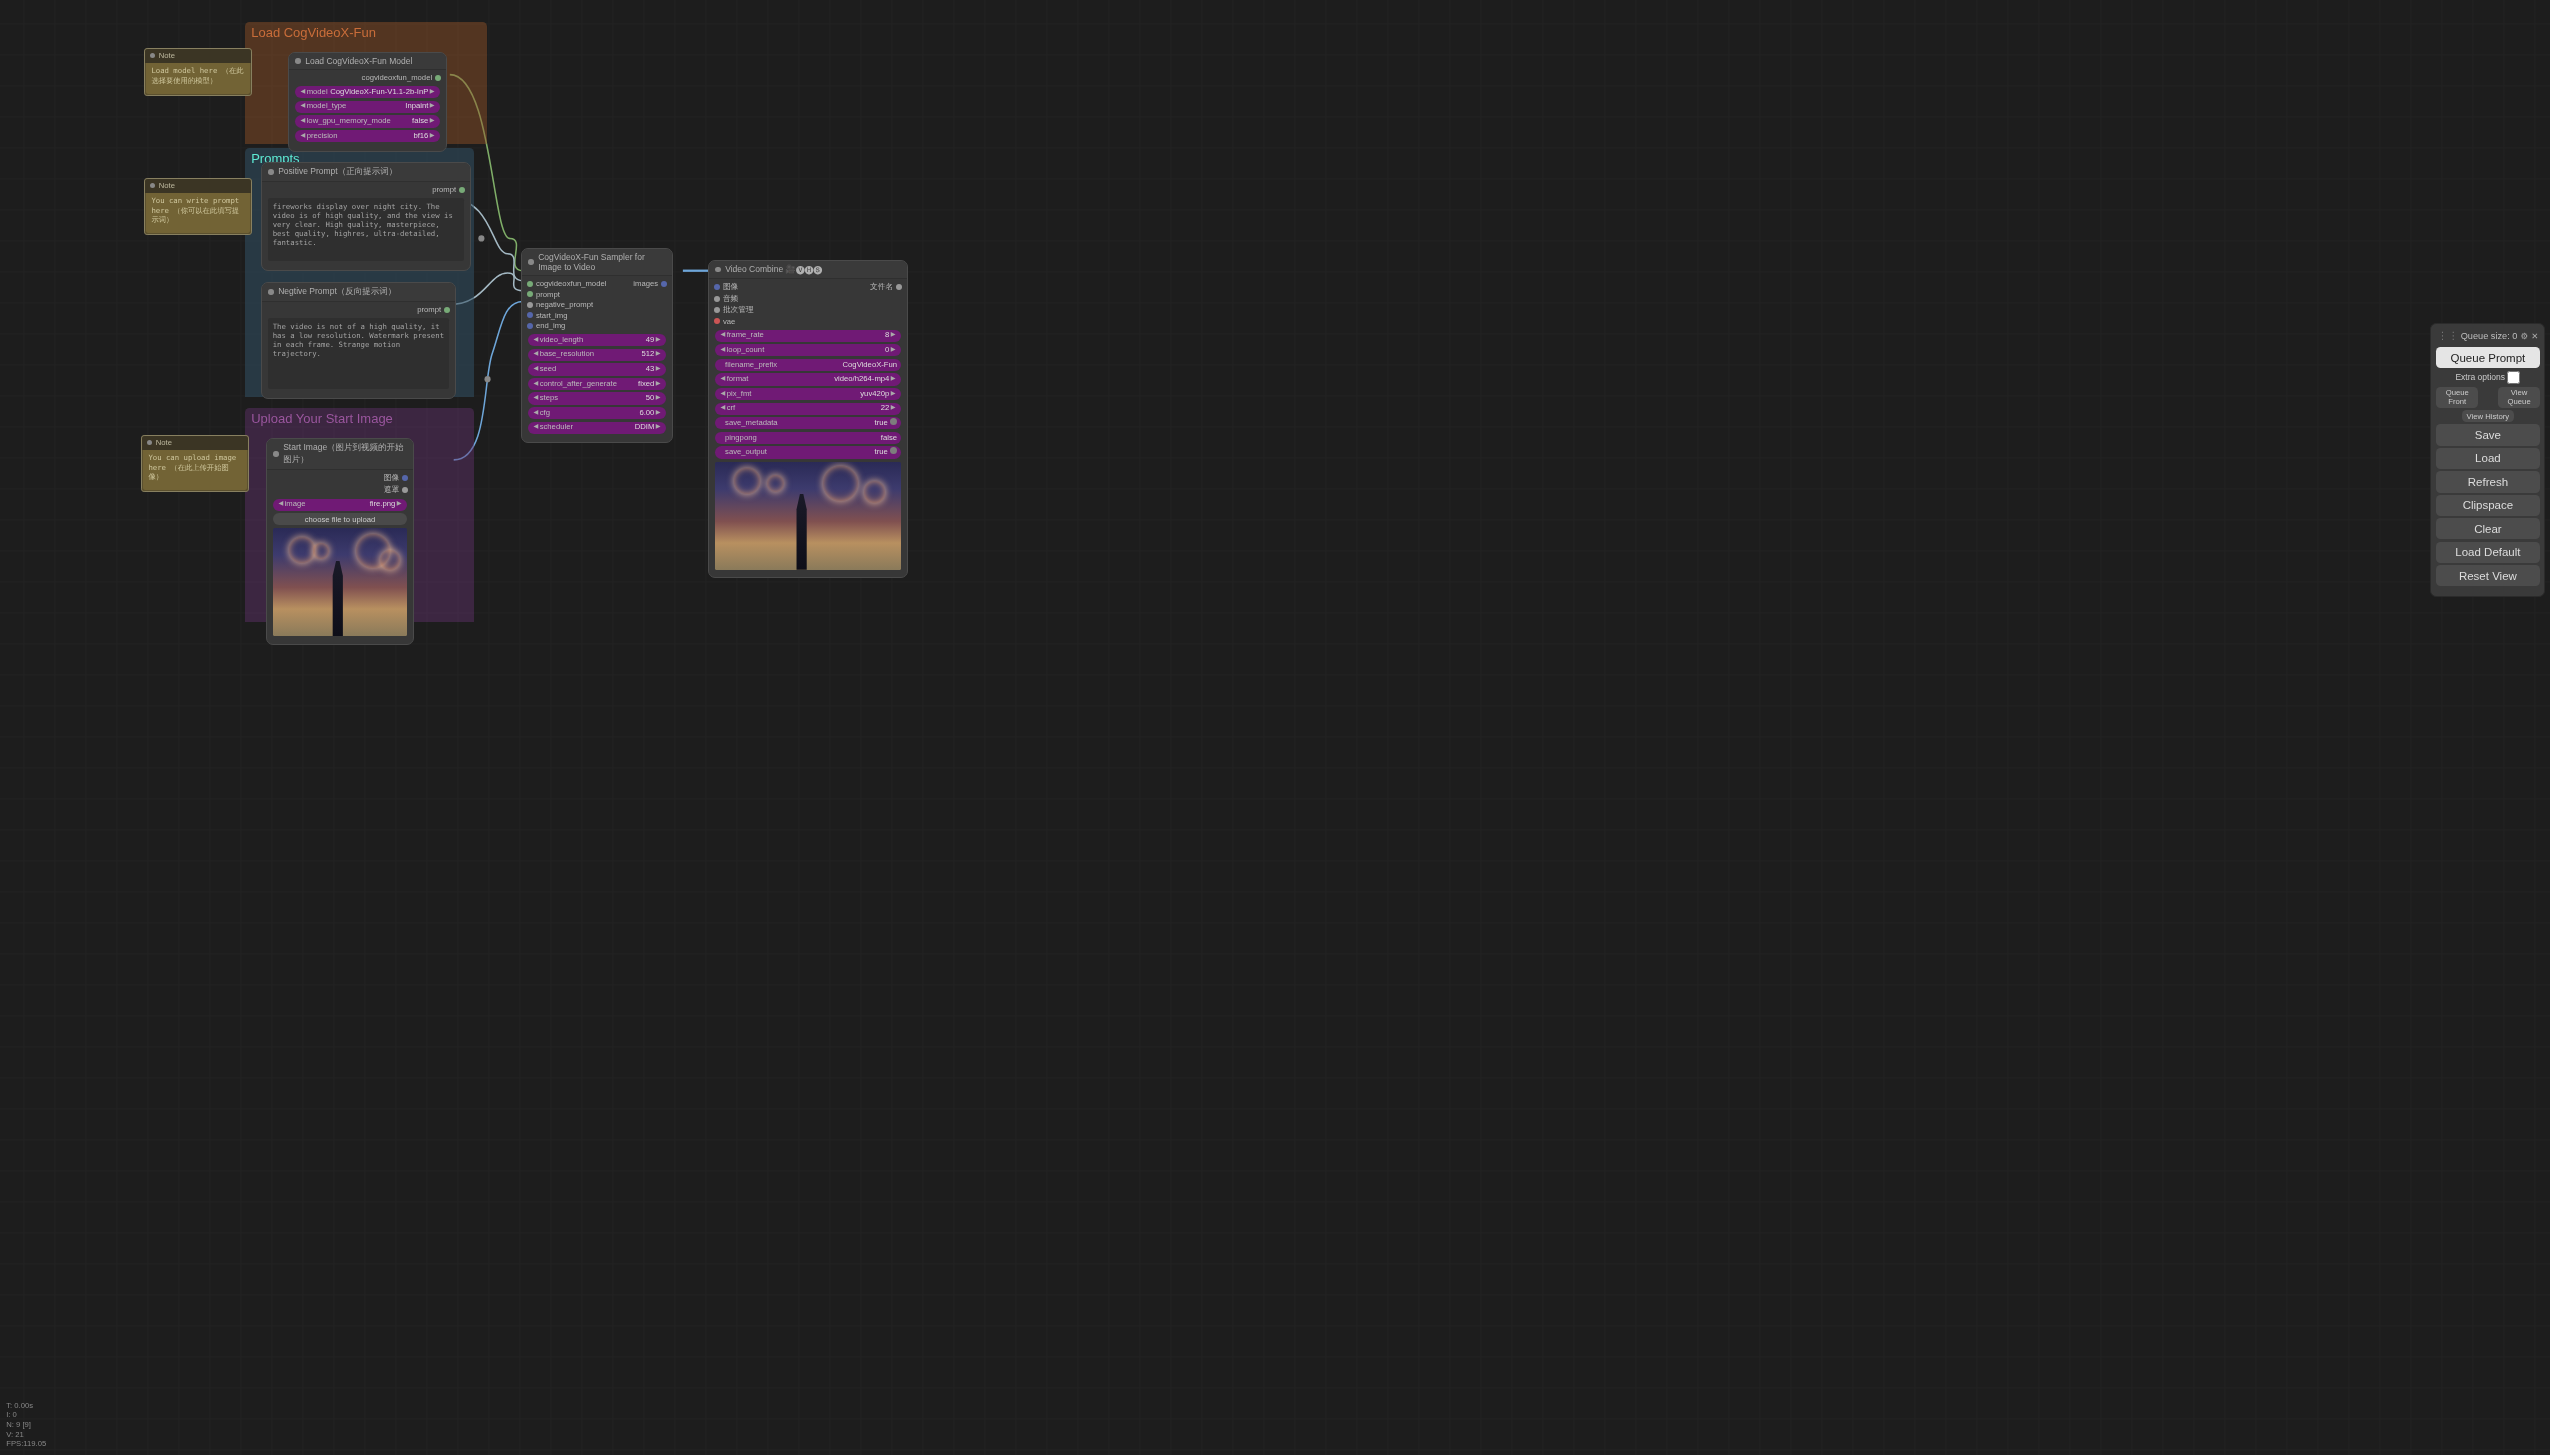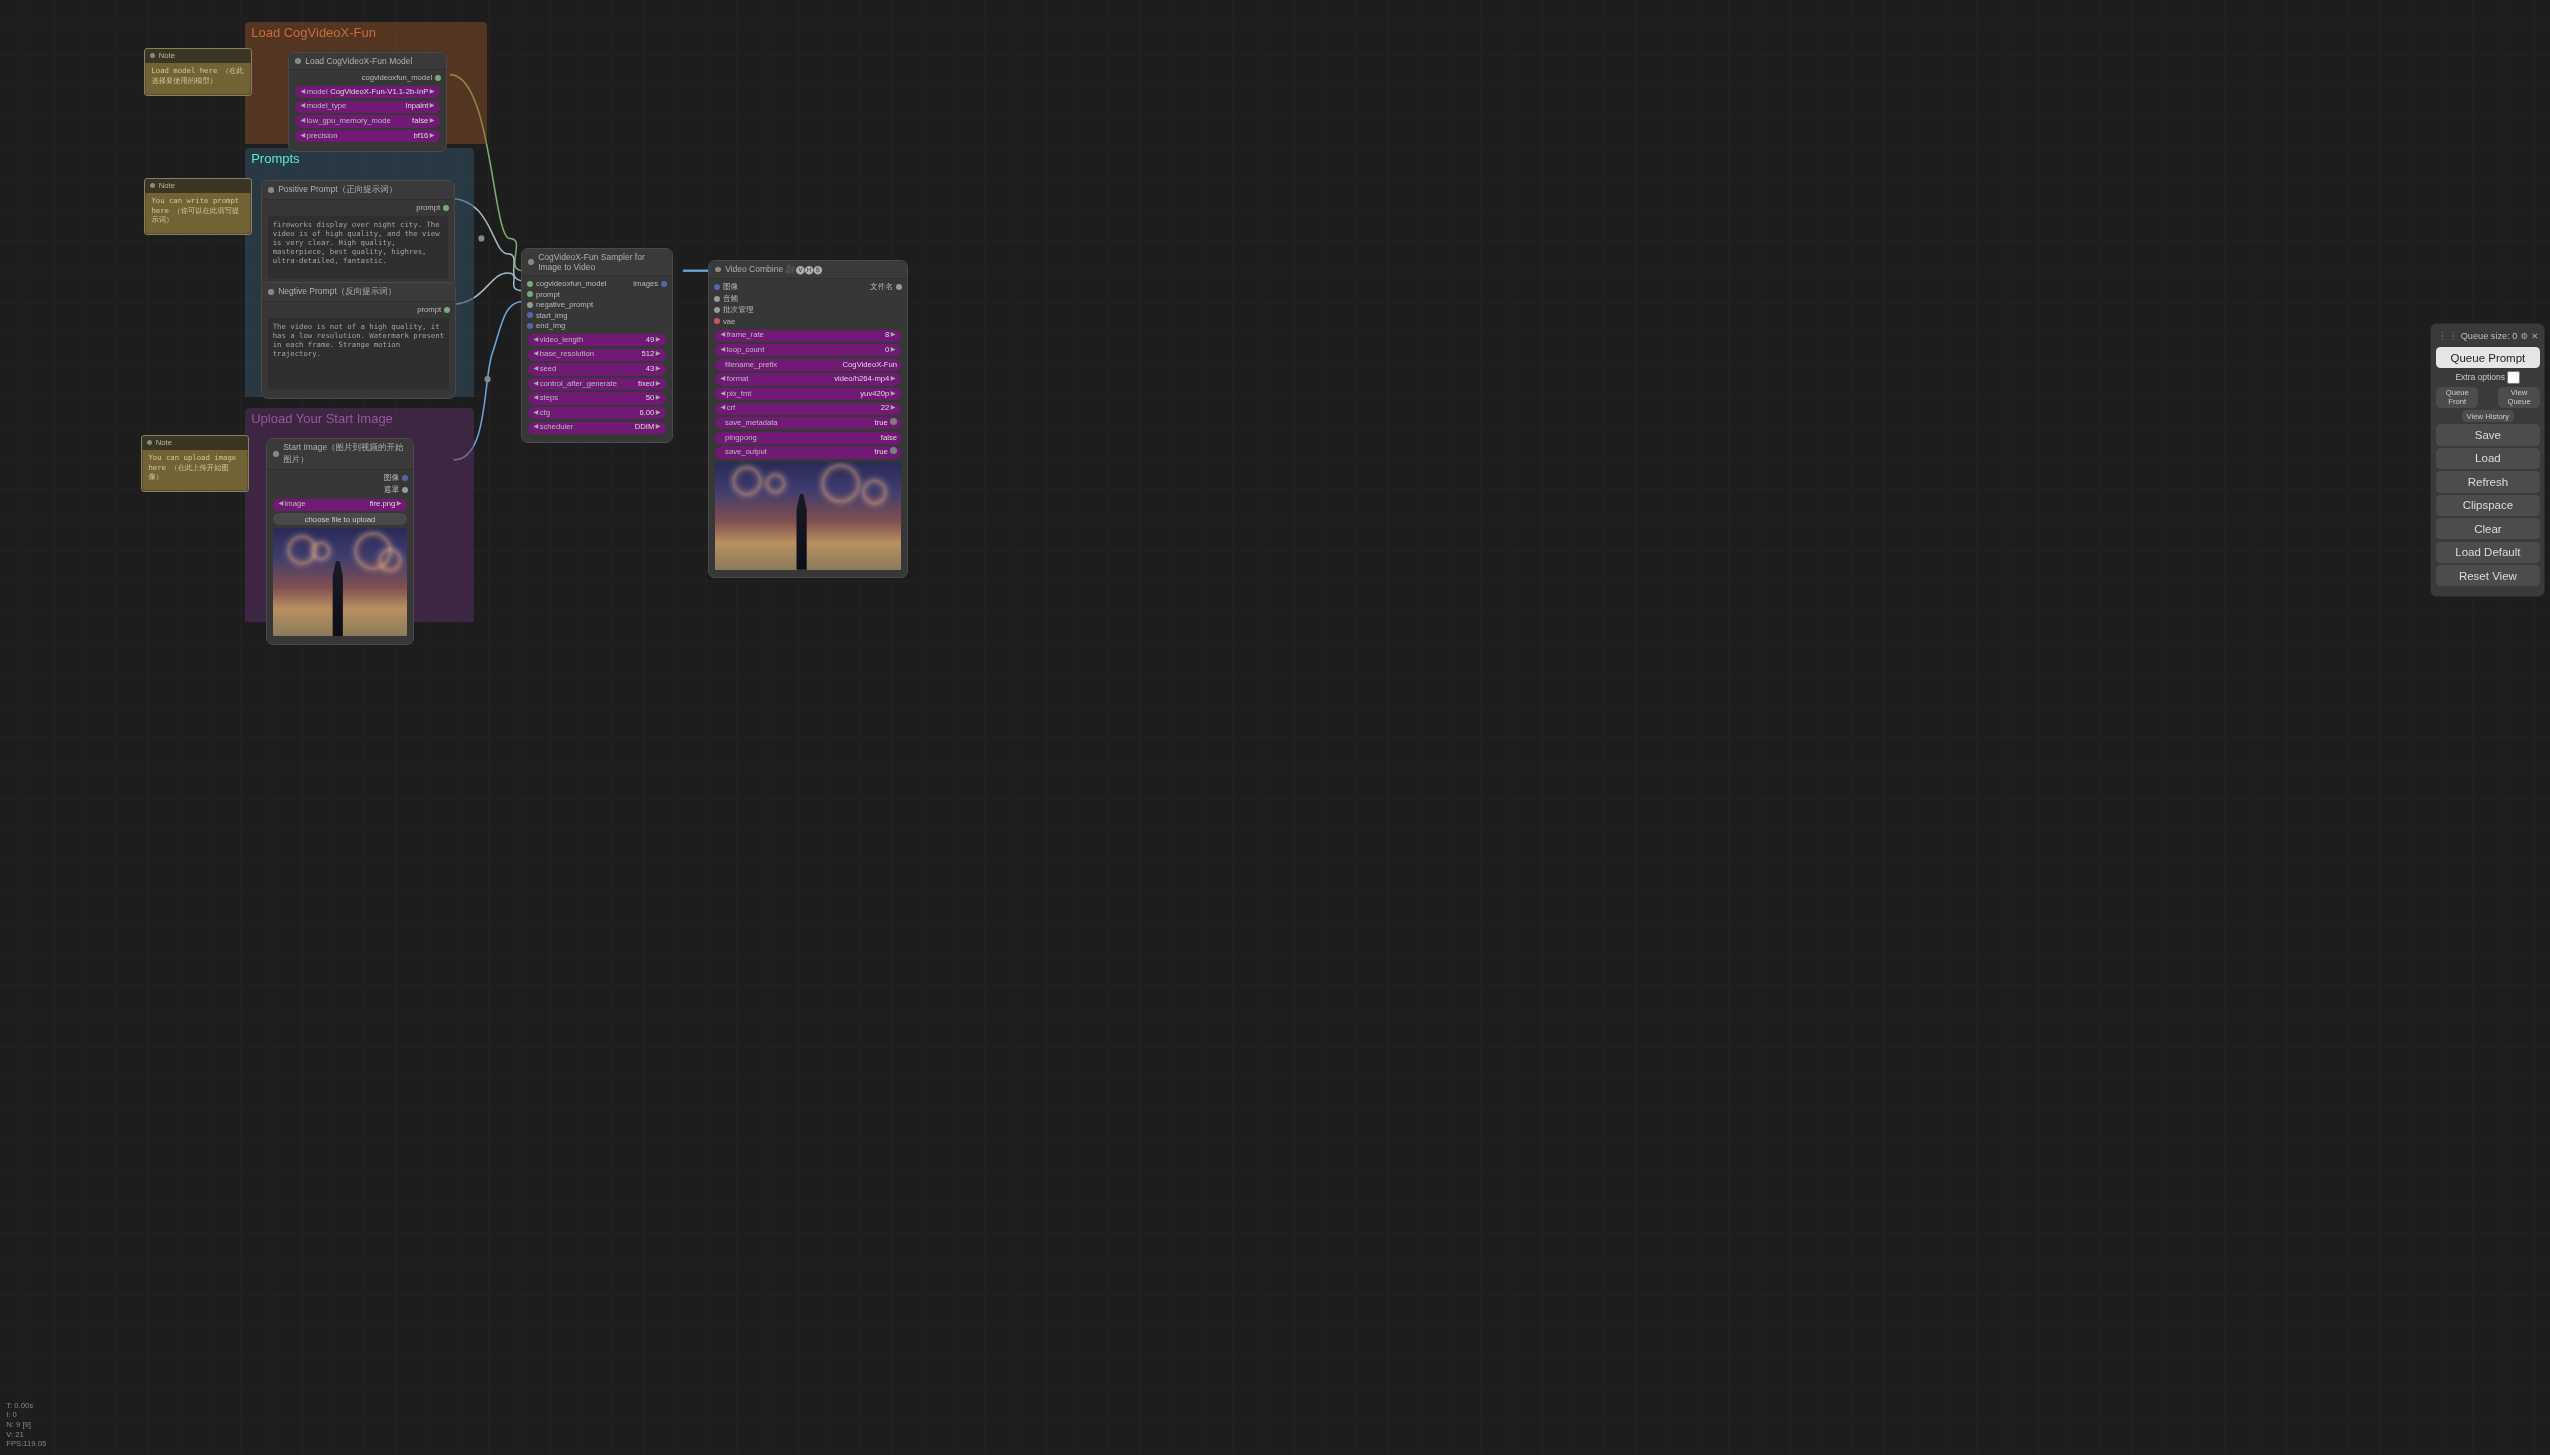--- a/index.html
+++ b/index.html
@@ -130,21 +130,21 @@
       </div>
     <div class="widget">
         <span class="tri">◀</span>
         <span class="wl">precision</span>
         <span class="wr">bf16</span>
         <span class="tri">▶</span>
       </div>
   </div>
 </div>
 
-<div class="node" style="left:261px;top:180px;width:194px">
+<div class="node" style="left:261px;top:162px;width:210px">
   <div class="node-head">
       <span class="dot"></span>
       <span>Positive Prompt（正向提示词）</span>
     </div>
   <div class="node-body">
     <div class="out-row">
         <span>prompt</span>
         <span class="port"></span>
       </div>
     <div class="textarea" style="min-height:63px">fireworks display over night city. The video is of high quality, and the view is very clear. High quality, masterpiece, best quality, highres, ultra-detailed, fantastic.</div>

